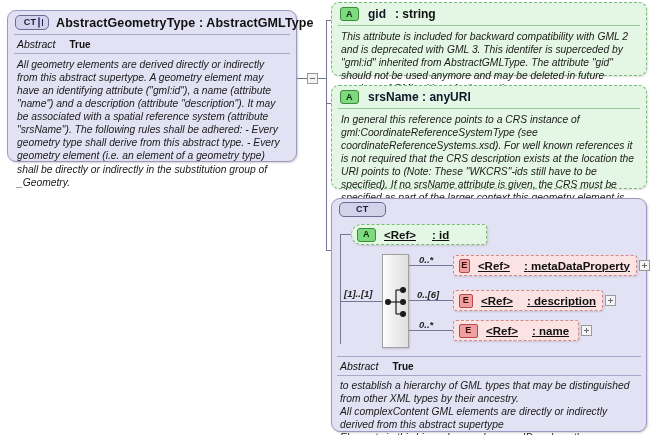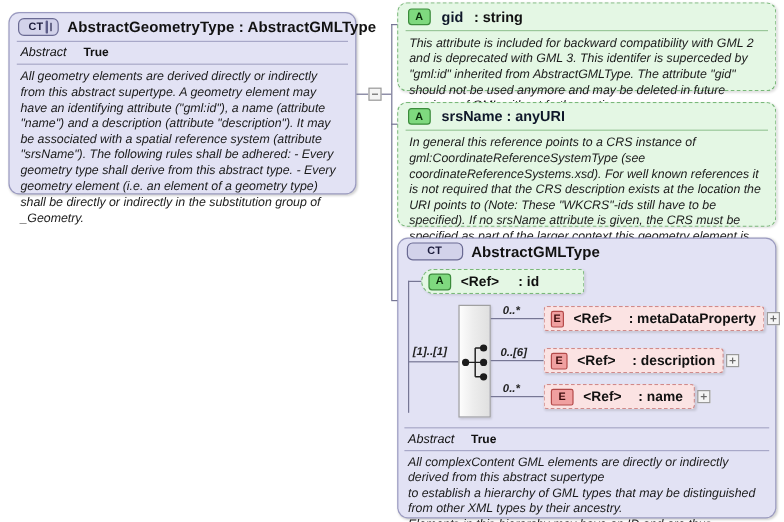--- a/index.html
+++ b/index.html
@@ -166,20 +166,21 @@
     border-top-right-radius: 4px;
     border-bottom-right-radius: 4px;
     padding: 2px 10px 2px 5px;
     box-shadow: 1px 1px 2px rgba(0,0,0,0.12);
   }
   .ref-label {
     font-size: 11.5px;
     font-weight: bold;
     white-space: nowrap;
     color: #111;
+    text-decoration: underline;
   }
 
   
   .elem-ref {
     position: absolute;
     display: flex;
     align-items: center;
     gap: 8px;
     box-sizing: border-box;
     background: #fbe3e3;
@@ -290,21 +291,20 @@
     </span>
   </div>
   <div class="divider divider-green"></div>
   <div class="annot">In general this reference points to a CRS instance of gml:CoordinateReferenceSystemType (see coordinateReferenceSystems.xsd). For well known references it is not required that the CRS description exists at the location the URI points to (Note: These "WKCRS"-ids still have to be specified).  If no srsName attribute is given, the CRS must be specified as part of the larger context this geometry element is part of, e.g. a geometric aggregate.</div>
 </div>
 
 <div class="node ct-box" style="left:331px; top:198px; width:316px; height:234px;">
 
   <div class="ct-header" style="padding:3px 7px;">
     <span class="badge badge-ct">CT</span>
-    <span class="ct-title">AbstractGMLType</span>
   </div>
 </div>
 
 <div class="line line-v" style="left:340px; top:234px; width:1px; height:110px;"></div>
 <div class="line line-h" style="left:340px; top:234px; width:12px; height:1px;"></div>
 <div class="line line-h" style="left:340px; top:301px; width:42px; height:1px;"></div>
 
 <div class="attr-ref" style="left:351px; top:224px; width:136px; height:21px;">
   <span class="badge badge-a">A</span>
   <span class="ref-label">&lt;Ref&gt;</span>
@@ -365,17 +365,17 @@
 <div class="expander" style="left:581px; top:325px;"></div>
 
 <div class="node" style="left:331px; top:356px; width:316px; height:76px;">
   <div class="divider"></div>
   <div class="prop-row">
     <span class="prop-key">Abstract</span>
     <span class="prop-val">True</span>
   </div>
   <div class="divider"></div>
   <div class="annot" style="padding-top:3px;">
+    <div>to establish a hierarchy of GML types that may be distinguished from other XML types by their ancestry.</div>
     <div>All complexContent GML elements are directly or indirectly derived from this abstract supertype</div>
-    <div>to establish a hierarchy of GML types that may be distinguished from other XML types by their ancestry.</div>
     <div>Elements in this hierarchy may have an ID and are thus referenceable.</div>
   </div>
 </div>
 
 </body></html>

